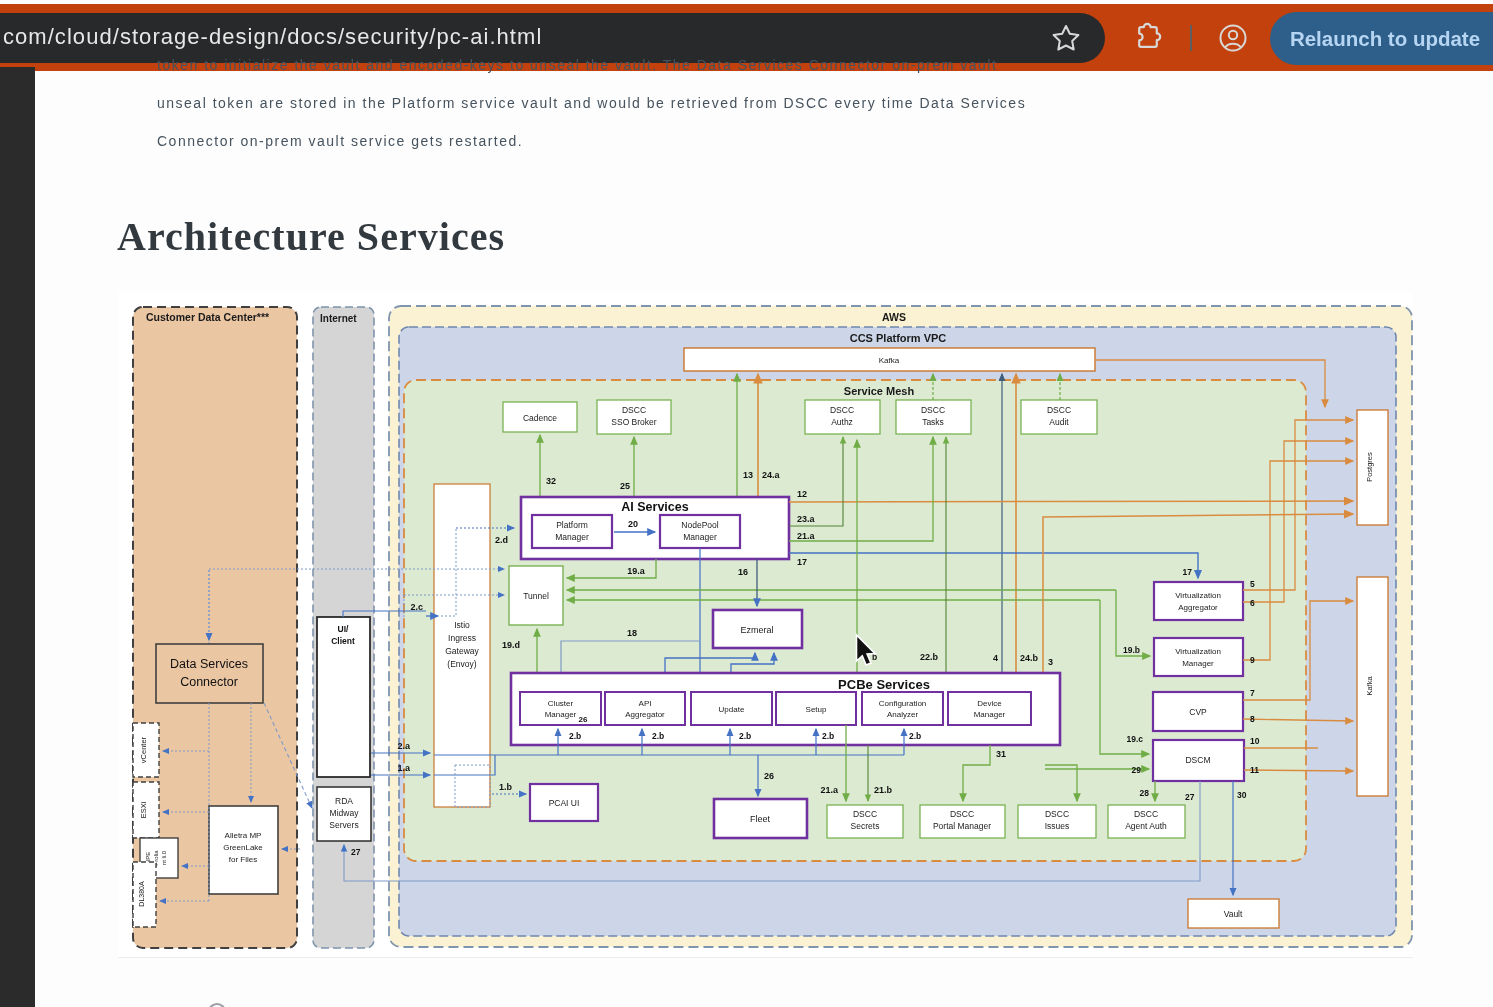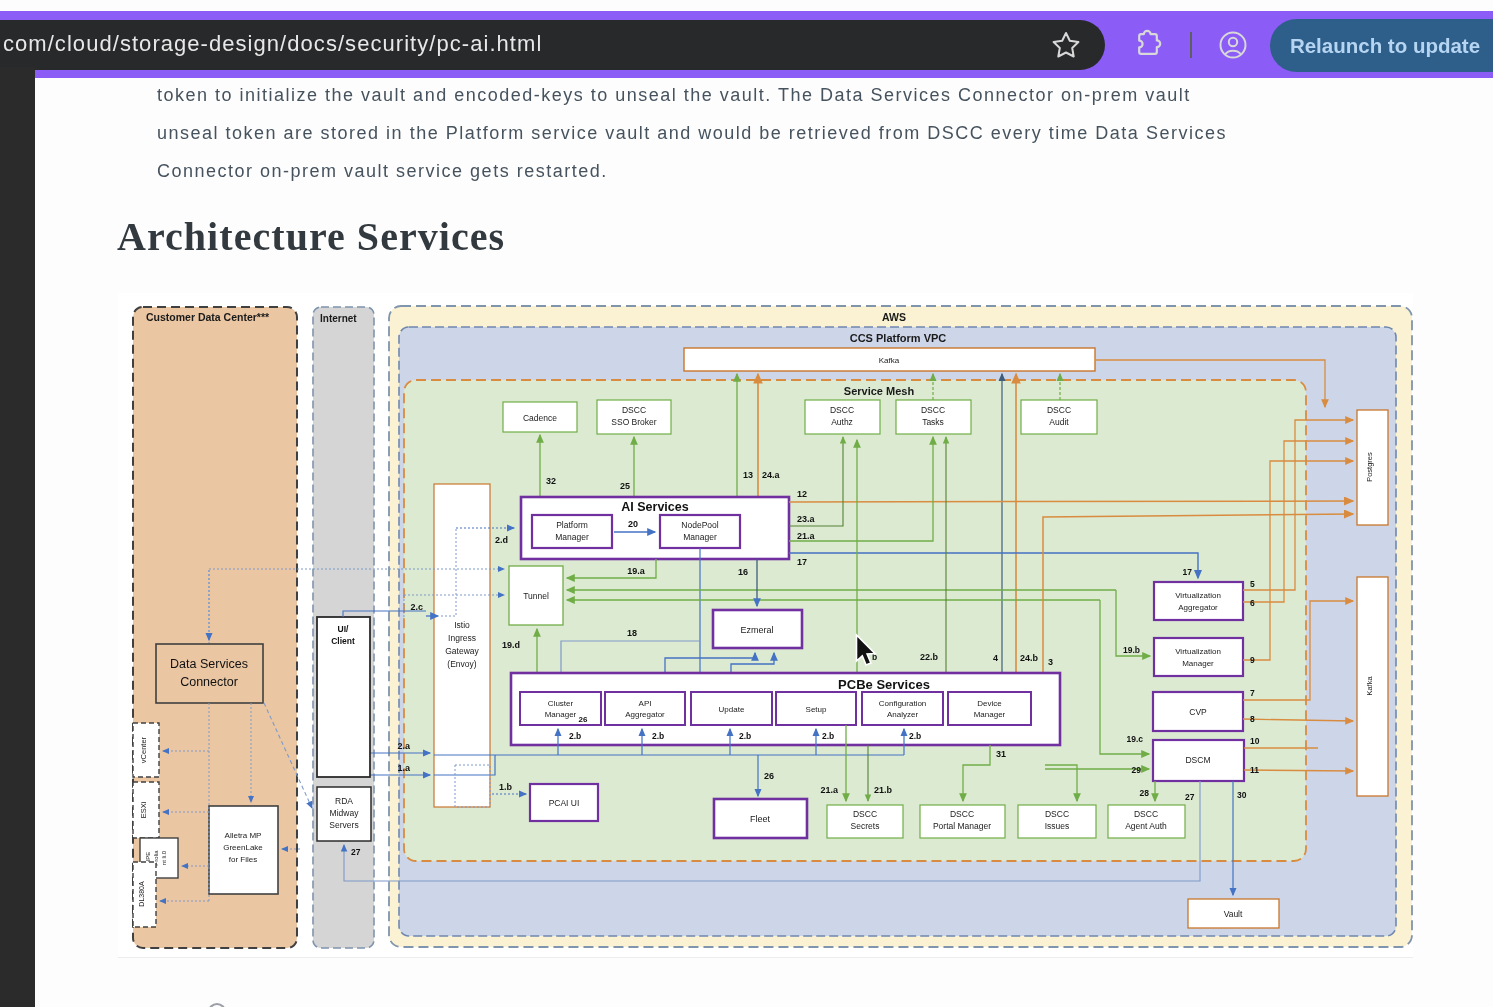--- a/index.html
+++ b/index.html
@@ -1,20 +1,20 @@
 <!DOCTYPE html>
 <html><head><meta charset="utf-8"><style>
 html,body{margin:0;padding:0;}
 body{width:1493px;height:1007px;background:#fdfdfd;font-family:"Liberation Sans",sans-serif;overflow:hidden;position:relative;}
-.toolbar{position:absolute;left:0;top:11px;width:1493px;height:67px;background:#8b5cf6;}
+.toolbar{position:absolute;left:0;top:4px;width:1493px;height:67px;background:#c2410c;}
 .addr{position:absolute;left:-30px;top:9px;width:1135px;height:50px;background:#28292b;border-radius:25px;}
 .url{position:absolute;left:3px;top:20px;font-size:22px;color:#e8e8e8;letter-spacing:1.05px;}
 .leftstrip{position:absolute;left:0;top:67px;width:35px;height:940px;background:#2b2b2b;}
 .relaunch{position:absolute;left:1270px;top:8px;width:230px;height:53px;background:#2e5f8a;border-radius:27px 0 0 27px;color:#b6d5f2;font-size:20.5px;font-weight:bold;line-height:53px;text-align:center;}
-.para{position:absolute;left:157px;top:76px;width:1290px;font-size:18px;line-height:38px;letter-spacing:1.5px;color:#46535e;white-space:nowrap;}
+.para{position:absolute;left:157px;top:46px;width:1290px;font-size:14px;line-height:38px;letter-spacing:1.5px;color:#46535e;white-space:nowrap;}
 h1{position:absolute;left:117px;top:213px;margin:0;font-family:"Liberation Serif",serif;font-weight:bold;font-size:40px;color:#333a3f;letter-spacing:1.05px;}
 .sep{position:absolute;left:1190px;top:21px;width:2px;height:26px;background:#5c5f61;}
 svg text{font-family:"Liberation Sans",sans-serif;}
 </style></head><body>
 <div class="toolbar">
 <div class="addr"></div>
 <div class="url">com/cloud/storage-design/docs/security/pc-ai.html</div>
 <svg width="1493" height="67" style="position:absolute;left:0;top:0">
 <path d="M1066,22 l3.8,7.8 8.6,1.2 -6.2,6 1.5,8.5 -7.7,-4 -7.7,4 1.5,-8.5 -6.2,-6 8.6,-1.2 z" fill="none" stroke="#d8d8d8" stroke-width="2" stroke-linejoin="round"></path>
 <path d="M1139.2,25 Q1139.2,23.2 1141,23.2 L1143.8,23.2 A3.4,3.4 0 0 1 1150.6,23.2 L1155,23.2 Q1156.8,23.2 1156.8,25 L1156.8,29.4 A3.4,3.4 0 0 1 1156.8,36.2 L1156.8,41 Q1156.8,42.8 1155,42.8 L1141,42.8 Q1139.2,42.8 1139.2,41 L1139.2,36.4 A3.3,3.3 0 0 0 1139.2,29.6 Z" stroke="#d8d8d8" stroke-width="2.2" fill="none" stroke-linejoin="round"></path>

